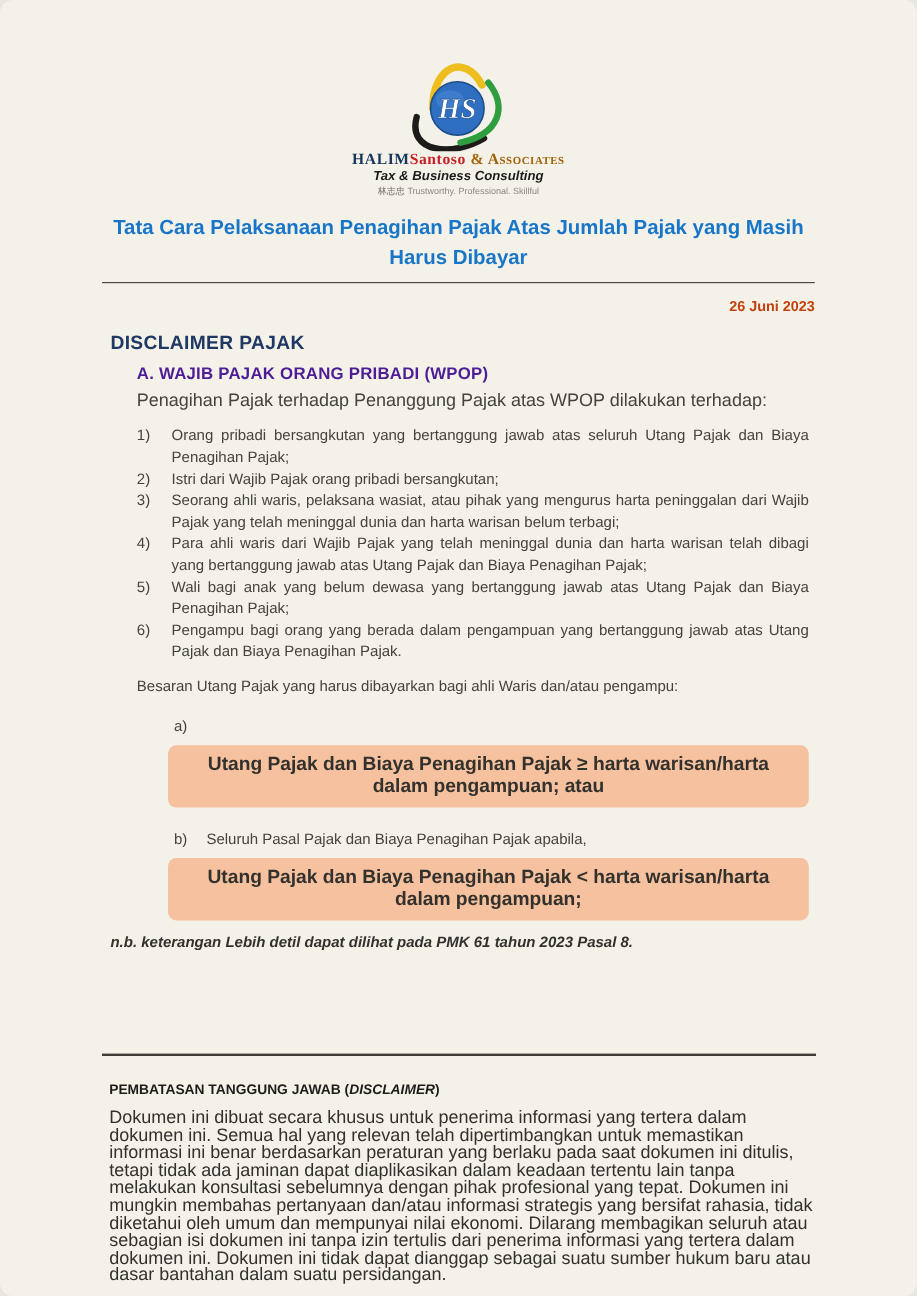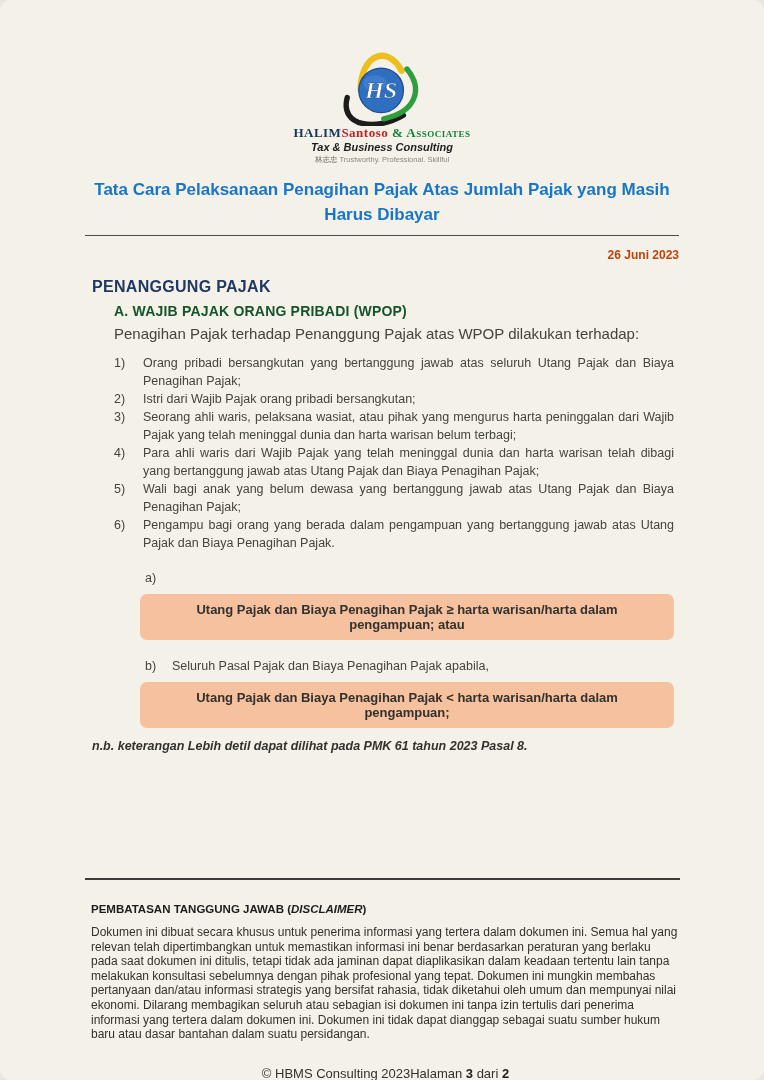--- a/index.html
+++ b/index.html
@@ -14,71 +14,71 @@
     color: #3d3b37;
     overflow: hidden;
     border-radius: 11px;
   }
 
   
   .logo-block { padding-top: 44px; text-align: center; }
   .logo-mark { display: block; margin: 0 auto; width: 118px; height: 82px; }
   .logo-name { font-family: "Liberation Serif", serif; font-size: 13px; font-weight: bold; letter-spacing: .5px; color: #16365c; line-height: 14px; }
   .logo-name .red { color: #c42127; text-align: right; }
-  .logo-name .assoc { font-weight: bold; color: #15803d; font-variant: small-caps; }
+  .logo-name .assoc { font-weight: bold; color: #a16207; font-variant: small-caps; }
   .logo-subtitle { font-size: 11px; font-weight: bold; font-style: italic; color: #1c1c1c; line-height: 14px; }
   .logo-tagline { font-size: 7.5px; color: #8a8884; line-height: 11px; }
   .logo-tagline .cjk { color: #6d6b67; }
 
   
   .header-block { margin: 12px 85px 0 85px; }
   .doc-title {
     text-align: center;
     color: #1876c8;
     font-size: 17px;
     font-weight: bold;
     line-height: 25px;
     padding: 0 8px 8px 8px;
   }
   .title-divider { border: none; border-top: 1.6px solid #4d4b44; }
   .doc-date { text-align: right; font-size: 12px; font-weight: bold; color: #c2410c; margin-top: 12px; }
 
   
   .content { margin: 16px 90px 0 92px; }
   .section-heading { color: #1f3864; font-size: 16px; font-weight: bold; letter-spacing: .3px; }
-  .subsection-heading { color: #14532d; font-size: 14px; font-weight: 600; margin: 7px 0 0 22px; letter-spacing: .2px; }
+  .subsection-heading { color: #4c1d95; font-size: 14px; font-weight: 600; margin: 7px 0 0 22px; letter-spacing: .2px; }
   .intro-text { font-size: 15px; margin: 6px 0 0 22px; color: #45433e; }
 
   .numbered-list { margin: 12px 0 0 22px; }
   .nlist-item { display: flex; font-size: 12.5px; line-height: 18px; color: #45433e; }
   .nlist-num { flex: 0 0 29px; }
   .nlist-text { flex: 1; text-align: justify; }
 
   .besaran-text { font-size: 12.5px; margin: 13px 0 0 22px; color: #45433e; }
 
   .lettered-item { display: flex; font-size: 12.5px; line-height: 18px; color: #45433e; margin: 17px 0 0 53px; }
   .llist-num { flex: 0 0 27px; }
   .highlight-box {
     margin: 7px 0 0 48px;
     background: #f5c19e;
     border-radius: 7px;
-    font-size: 13px;
+    font-size: 16px;
     font-weight: bold;
     color: #33312d;
     text-align: center;
     padding: 8px 28px;
   }
   .note-text { font-size: 12.5px; font-style: italic; font-weight: 600; color: #33312d; margin-top: 11px; }
 
   
   .footer-block { position: absolute; left: 85px; right: 84px; top: 878px; }
   .footer-divider { border: none; border-top: 2px solid #3f3d37; }
   .disclaimer-heading { font-size: 11.5px; font-weight: bold; color: #1d1c1a; margin-top: 23px; padding-left: 6px; }
   .disclaimer-heading .ital { font-style: italic; }
-  .disclaimer-text { font-size: 12px; line-height: 14.6px; color: #33312d; margin-top: 10px; padding-left: 6px; text-align: left; }
+  .disclaimer-text { font-size: 15px; line-height: 14.6px; color: #33312d; margin-top: 10px; padding-left: 6px; text-align: left; }
   .footer-bottom { display: flex; justify-content: center; margin-top: 24px; padding-left: 6px; font-size: 13px; color: #33312d; }
   .page-number b { font-weight: bold; color: #1d1c1a; }
 </style>
 </head>
 <body>
 
 <div class="page">
 
   <div class="logo-block">
     <svg class="logo-mark" viewBox="0 0 120 92" xmlns="http://www.w3.org/2000/svg">
@@ -94,21 +94,21 @@
     <div class="logo-tagline"><span class="cjk">林志忠</span> <span>Trustworthy. Professional. Skillful</span></div>
   </div>
 
   <div class="header-block">
     <div class="doc-title">Tata Cara Pelaksanaan Penagihan Pajak Atas Jumlah Pajak yang Masih Harus Dibayar</div>
     <hr class="title-divider">
     <div class="doc-date">26 Juni 2023</div>
   </div>
 
   <div class="content">
-    <div class="section-heading">PENANGGUNG PAJAK</div>
+    <div class="section-heading">DISCLAIMER PAJAK</div>
     <div class="subsection-heading">A. WAJIB PAJAK ORANG PRIBADI (WPOP)</div>
     <div class="intro-text">Penagihan Pajak terhadap Penanggung Pajak atas WPOP dilakukan terhadap:</div>
 
     <div class="numbered-list">
       <div class="nlist-item">
         <span class="nlist-num">1)</span>
         <span class="nlist-text">Orang pribadi bersangkutan yang bertanggung jawab atas seluruh Utang Pajak dan Biaya Penagihan Pajak;</span>
       </div>
       <div class="nlist-item">
         <span class="nlist-num">2)</span>
@@ -125,20 +125,21 @@
       <div class="nlist-item">
         <span class="nlist-num">5)</span>
         <span class="nlist-text">Wali bagi anak yang belum dewasa yang bertanggung jawab atas Utang Pajak dan Biaya Penagihan Pajak;</span>
       </div>
       <div class="nlist-item">
         <span class="nlist-num">6)</span>
         <span class="nlist-text">Pengampu bagi orang yang berada dalam pengampuan yang bertanggung jawab atas Utang Pajak dan Biaya Penagihan Pajak.</span>
       </div>
     </div>
 
+    <div class="besaran-text">Besaran Utang Pajak yang harus dibayarkan bagi ahli Waris dan/atau pengampu:</div>
 
     <div class="lettered-item">
       <span class="llist-num">a)</span>
     </div>
     <div class="highlight-box">Utang Pajak dan Biaya Penagihan Pajak ≥ harta warisan/harta dalam pengampuan; atau</div>
 
     <div class="lettered-item">
       <span class="llist-num">b)</span>
       <span>Seluruh Pasal Pajak dan Biaya Penagihan Pajak apabila,</span>
     </div>

